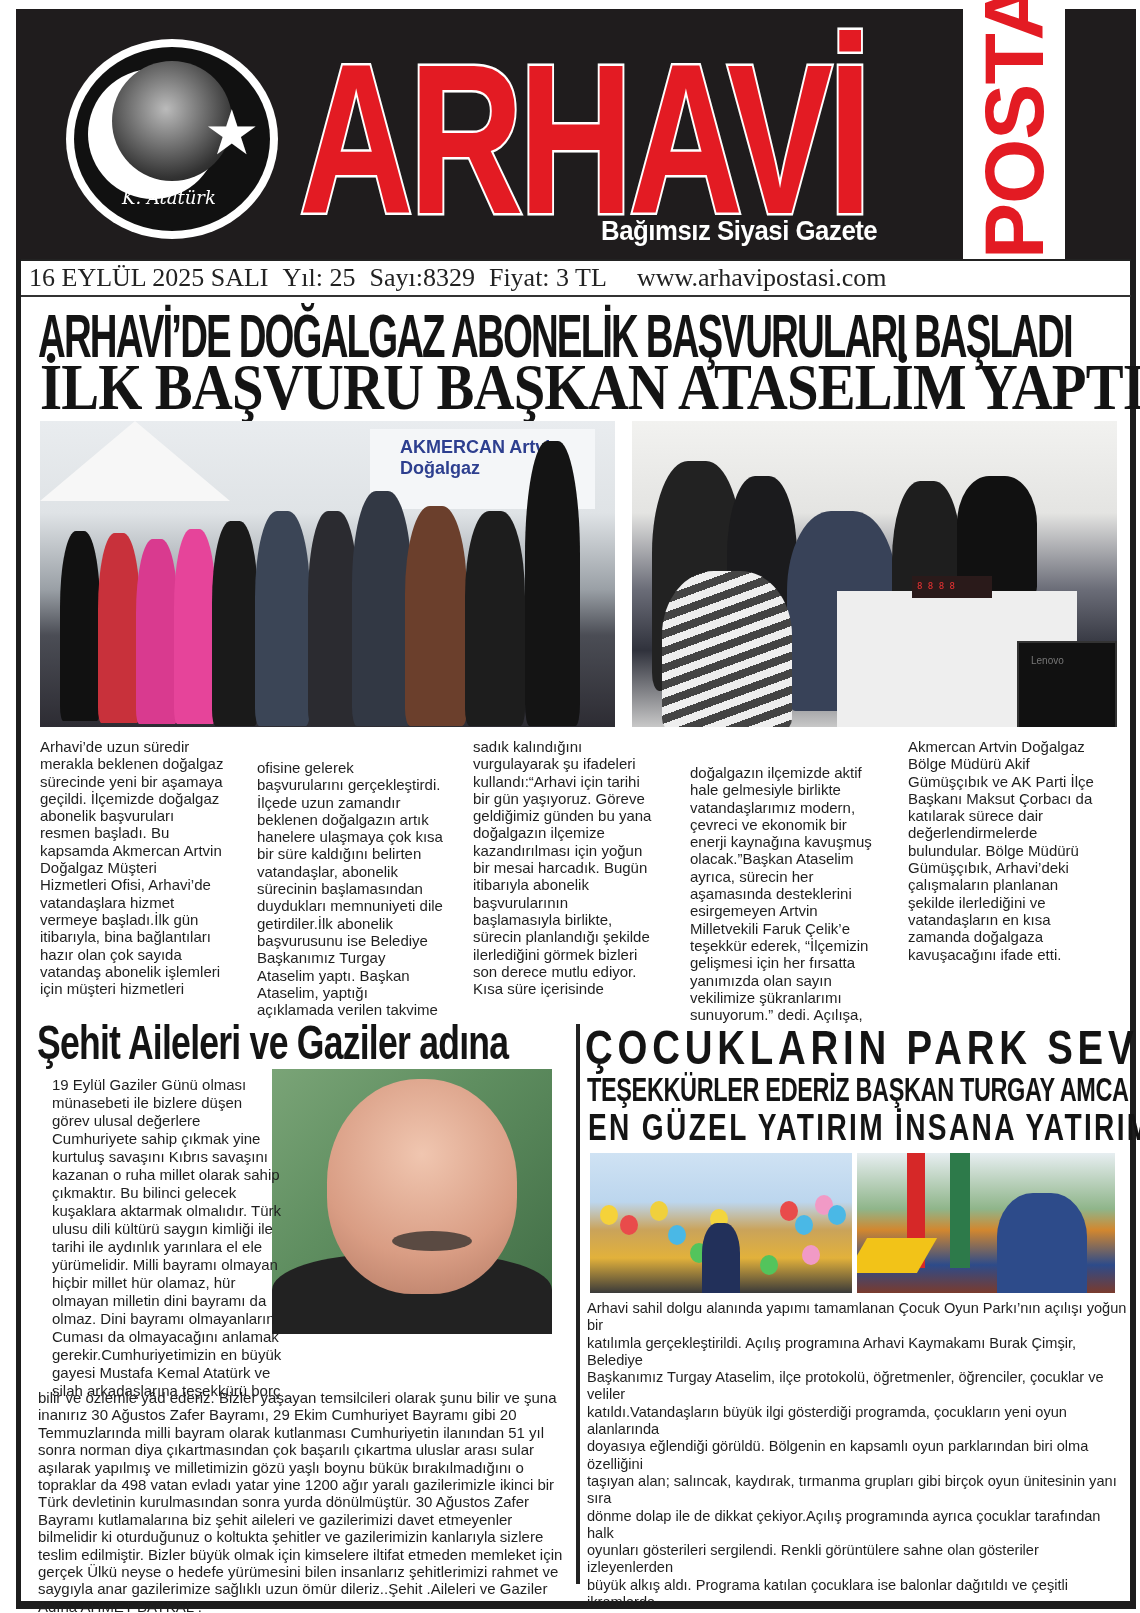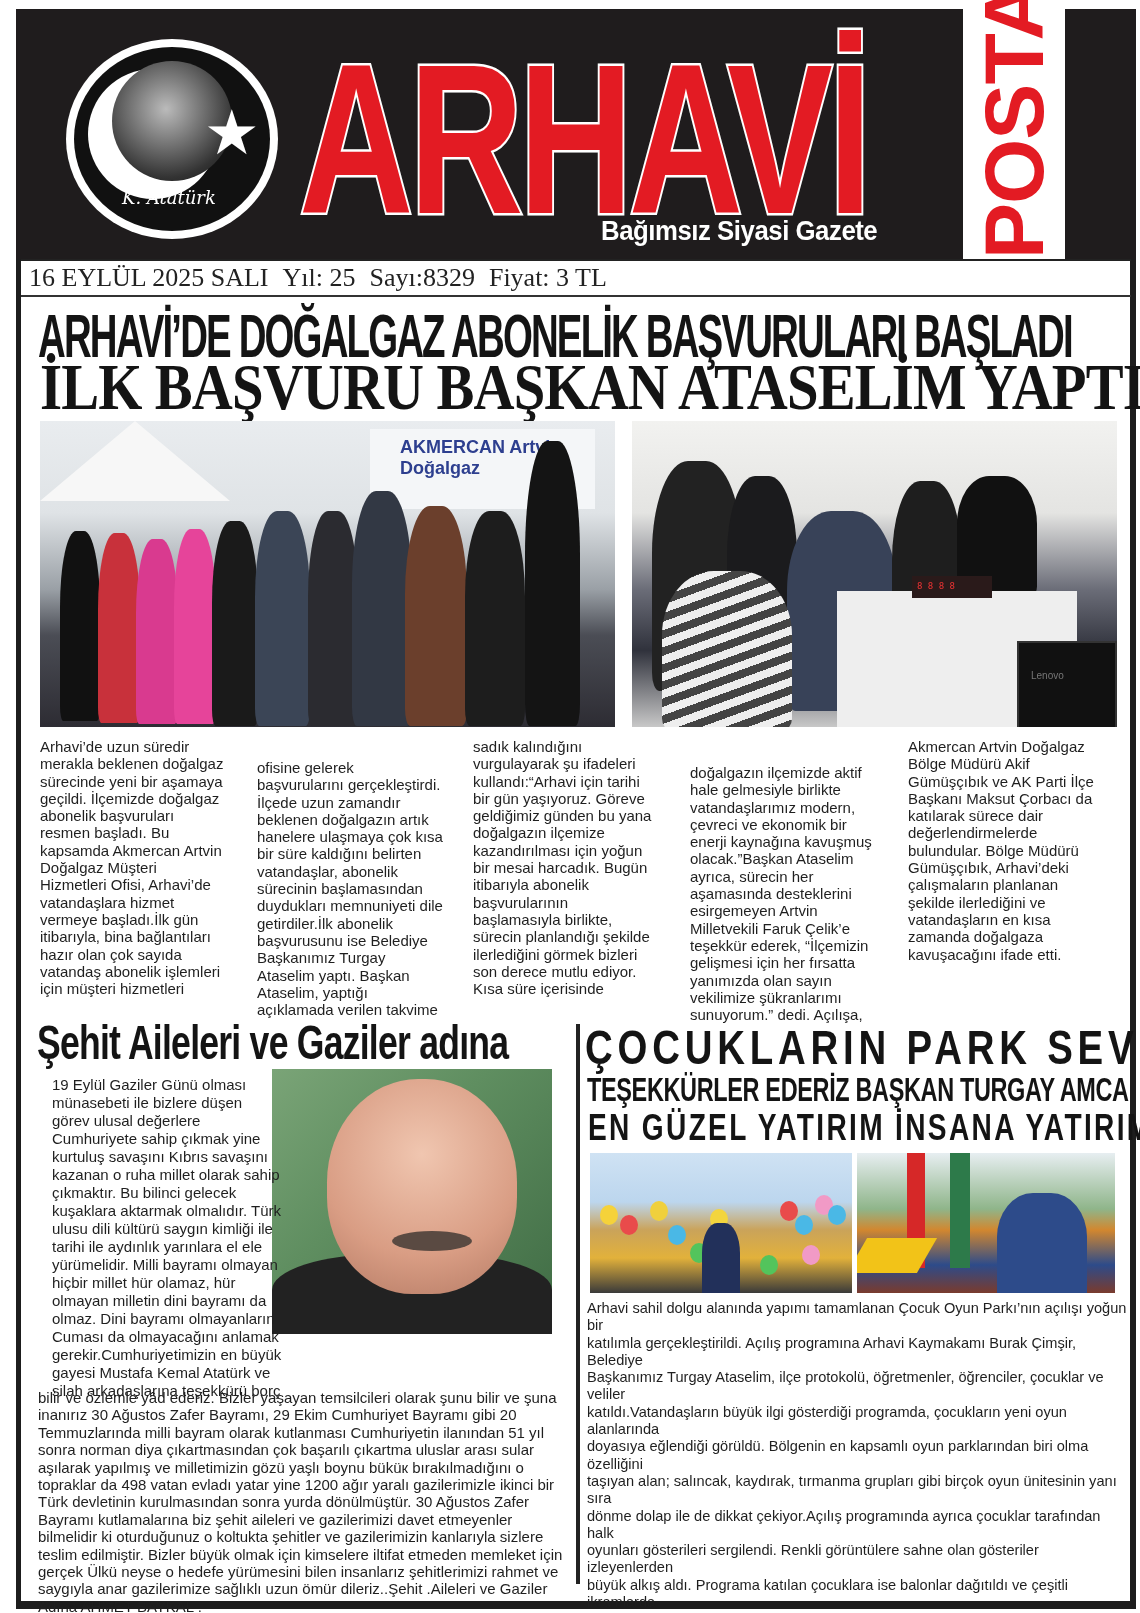--- a/index.html
+++ b/index.html
@@ -74,20 +74,21 @@
 </div>
 <div class="posta-box">
   <div class="posta-text">POSTA</div>
 </div>
 
 <div class="datebar">
   <span>16 EYLÜL 2025 SALI</span>
   <span>Yıl: 25</span>
   <span>Sayı:8329</span>
   <span>Fiyat: 3 TL</span>
+  <span class="site">www.arhavipostasi.com</span>
 </div>
 
 <h1 class="hl1">ARHAVİ’DE DOĞALGAZ ABONELİK BAŞVURULARI BAŞLADI</h1>
 <h2 class="hl2">İLK BAŞVURU BAŞKAN ATASELİM YAPTI.</h2>
 
 <div class="photo photo-lead-1">
   <div style="position:absolute;left:330px;top:8px;width:225px;height:80px;background:#f4f6f8;">
     <div style="position:absolute;left:30px;top:8px;color:#2d3f8f;font-weight:700;font-size:18px;">AKMERCAN Artvin Doğalgaz</div>
   </div>
   <div style="position:absolute;left:0;top:0;width:190px;height:80px;background:#f7f7f7;clip-path:polygon(0 100%,50% 0,100% 100%);"></div>
@@ -106,21 +107,21 @@
 
 <div class="photo photo-lead-2">
   <div class="figure" style="left:20px;top:40px;width:90px;height:230px;background:#222;"></div>
   <div class="figure" style="left:95px;top:55px;width:70px;height:200px;background:#1b1b1d;"></div>
   <div class="figure" style="left:155px;top:90px;width:110px;height:200px;background:#384258;"></div>
   <div class="figure" style="left:260px;top:60px;width:70px;height:200px;background:#1e1e1e;"></div>
   <div class="figure" style="left:325px;top:55px;width:80px;height:120px;background:#111;"></div>
   <div class="figure" style="left:30px;top:150px;width:130px;height:160px;background:repeating-linear-gradient(160deg,#eee 0 8px,#444 8px 16px);"></div>
   <div style="position:absolute;left:205px;top:170px;width:240px;height:140px;background:#eee;"></div>
   <div style="position:absolute;left:385px;top:220px;width:100px;height:90px;background:#111;border:2px solid #333;">
-    <div style="color:#777;font-size:10px;padding:27px 0 0 12px;">Lenovo</div>
+    <div style="color:#777;font-size:10px;padding:12px 0 0 12px;">Lenovo</div>
   </div>
   <div style="position:absolute;left:280px;top:155px;width:80px;height:22px;background:#2a1a1a;color:#e33;font-family:'DejaVu Sans Mono',monospace;font-size:9px;padding:5px;">8 8 8 8</div>
 </div>
 
 <div class="col-text" style="left:40px;top:738px;width:200px;">
     <p>Arhavi’de uzun süredir
 merakla beklenen doğalgaz
 sürecinde yeni bir aşamaya
 geçildi. İlçemizde doğalgaz
 abonelik başvuruları

